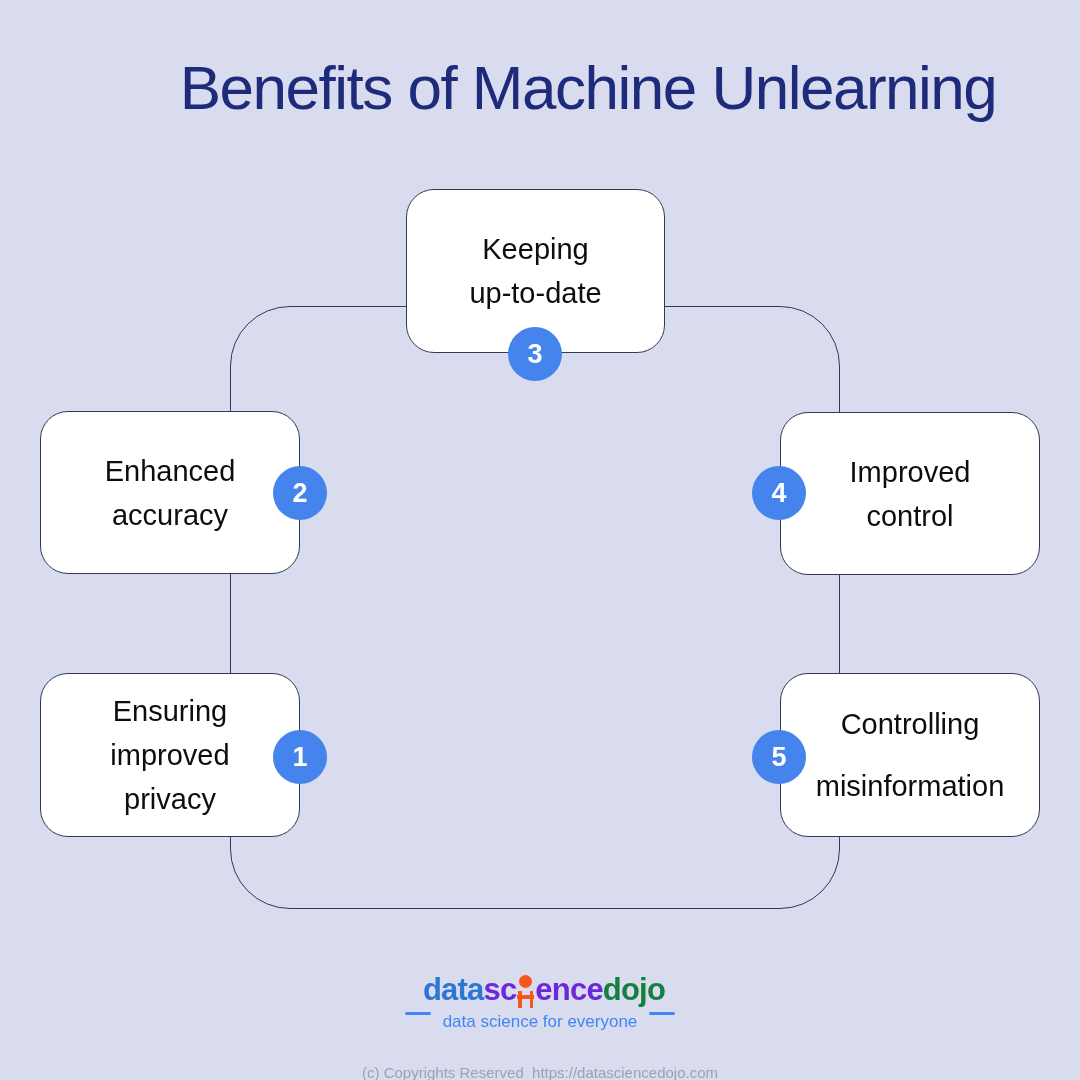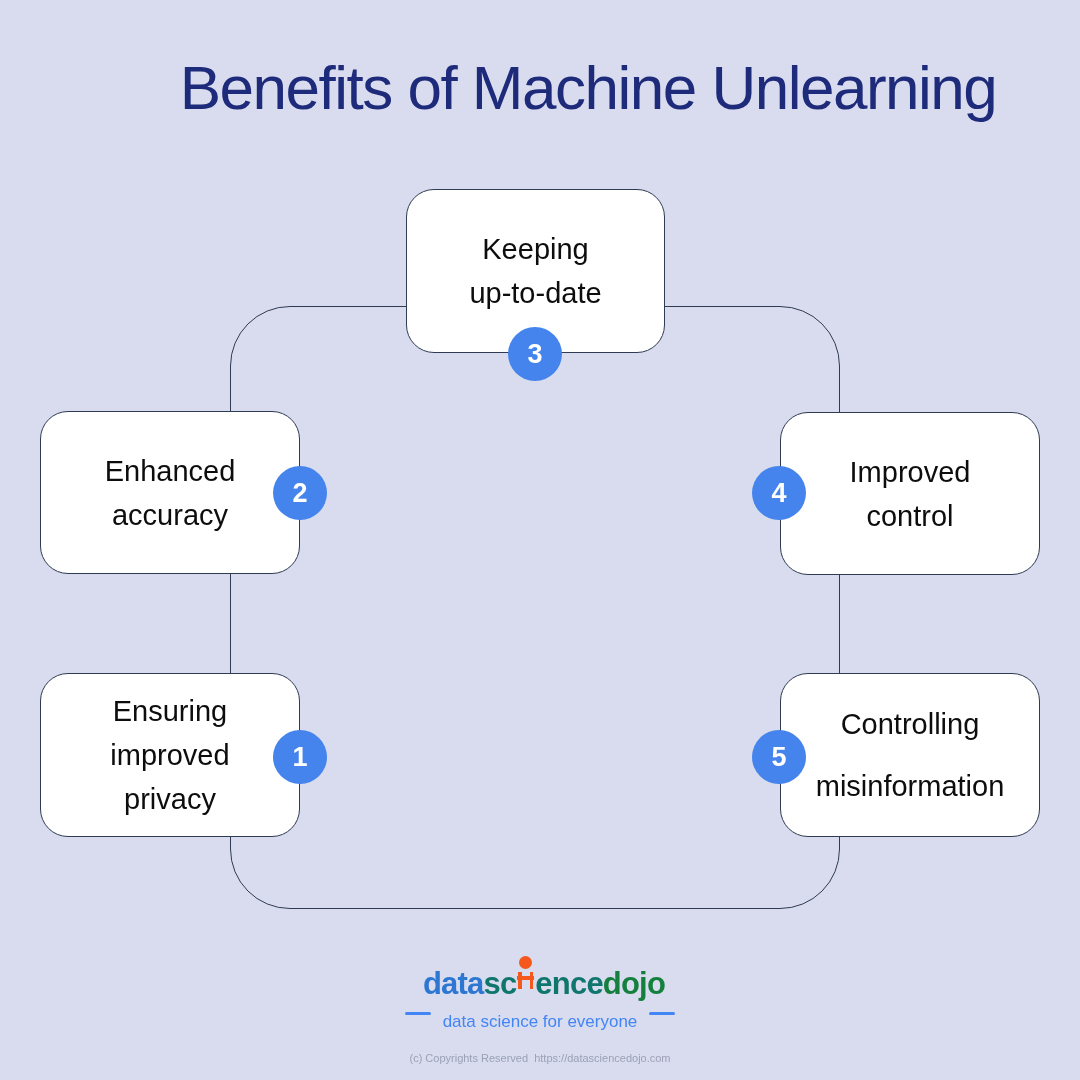--- a/index.html
+++ b/index.html
@@ -76,28 +76,29 @@
 
   .footer {
     position:absolute;
     left:0; top:966px; width:1080px;
     display:flex;
     flex-direction:column;
     align-items:center;
   }
   .logo-row {
     display:flex;
+    align-items:flex-end;
     font-size:31px;
     font-weight:700;
     letter-spacing:-0.8px;
     height:42px;
     margin-left:8px;
   }
   .logo-data   { color:#2d77d2; }
-  .logo-orange { color:#0f766e; }
+  .logo-orange { color:#6d28d9; }
   .logo-dojo   { color:#15803d; }
   .logo-fig {
     position:relative;
     display:inline-block;
     width:17px;
     height:23px;
     margin:0 1px;
   }
   .logo-fig .head {
     position:absolute; top:-10px; left:2px;
@@ -123,22 +124,22 @@
     color:#4285f4;
     font-size:17px;
     font-weight:500;
   }
   .tag-dash {
     width:26px; height:3px;
     background:#4285f4;
     border-radius:2px;
   }
   .copyright {
-    margin-top:20px;
-    font-size:11px;
+    margin-top:32px;
+    font-size:15px;
     color:#9ba1b6;
     white-space:pre;
   }
 </style>
 </head>
 <body>
 
 <div class="stage">
 
   <h1 class="title">Benefits of Machine Unlearning</h1>

